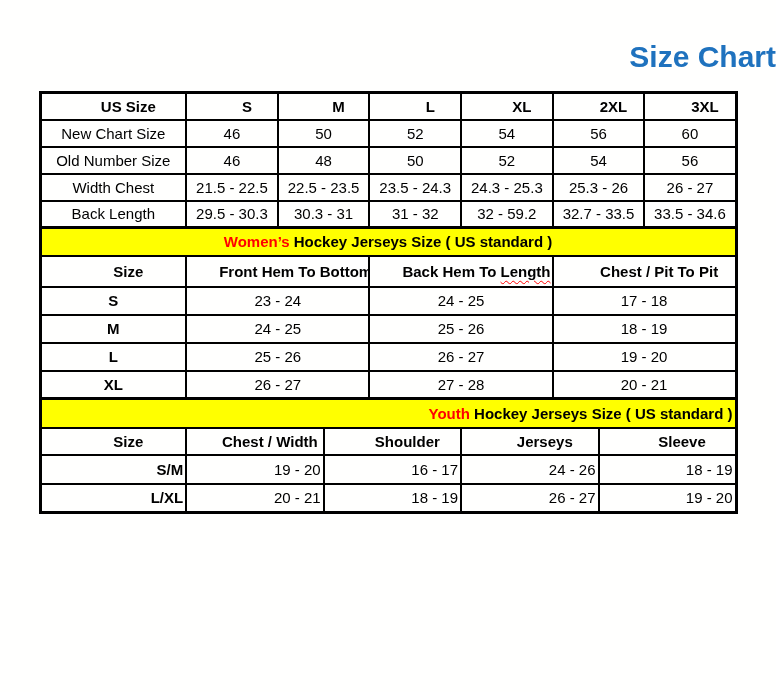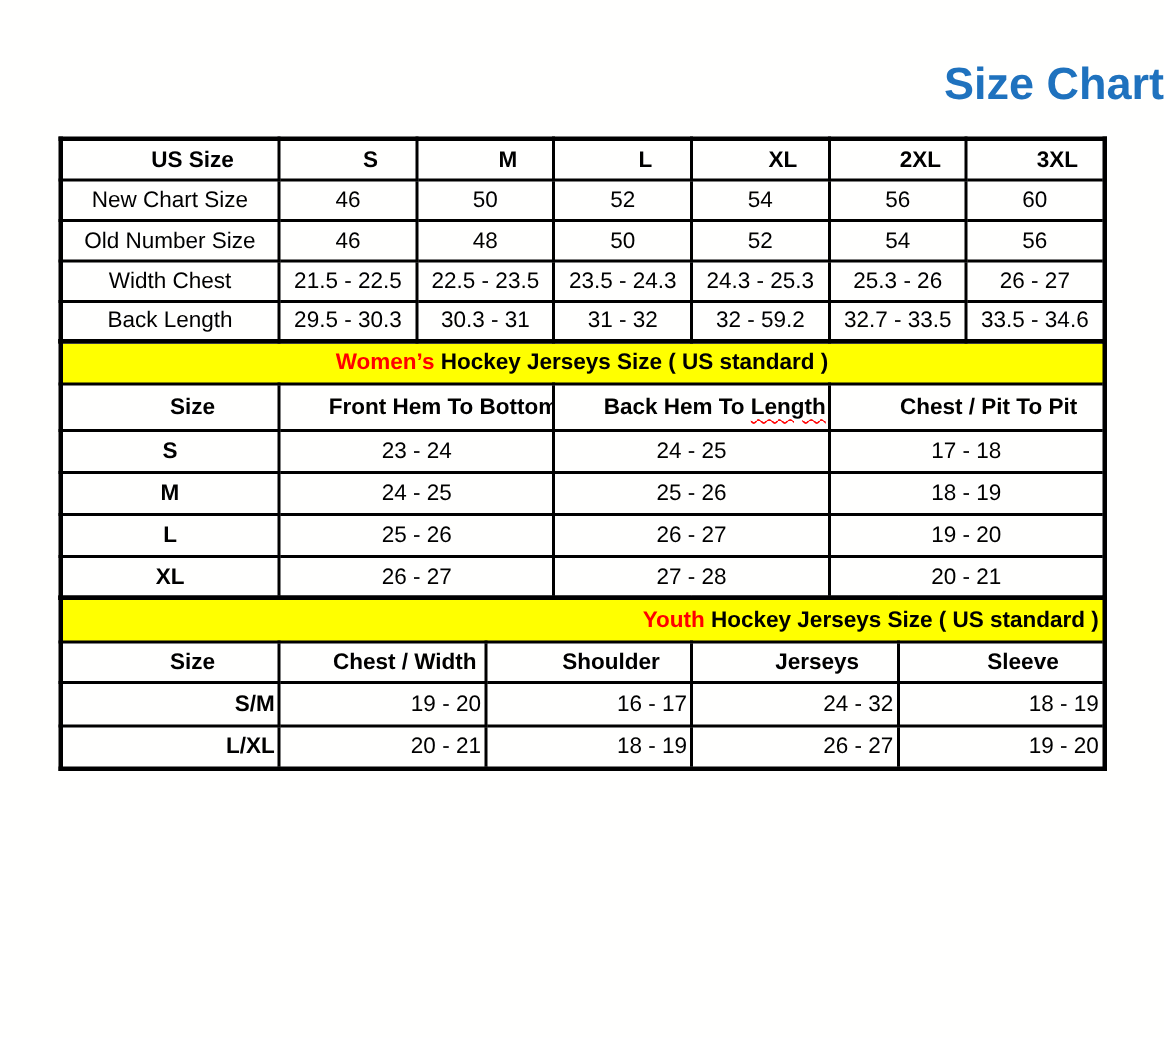--- a/index.html
+++ b/index.html
@@ -186,21 +186,21 @@
             <th>Size</th>
             <th>Chest / Width</th>
             <th>Shoulder</th>
             <th>Jerseys</th>
             <th>Sleeve</th>
           </tr>
           <tr>
             <td class="bold-label">S/M</td>
             <td>19 - 20</td>
             <td>16 - 17</td>
-            <td>24 - 32</td>
+            <td>24 - 26</td>
             <td>18 - 19</td>
           </tr>
           <tr>
             <td class="bold-label">L/XL</td>
             <td>20 - 21</td>
             <td>18 - 19</td>
             <td>26 - 27</td>
             <td>19 - 20</td>
           </tr>
         </tbody>

